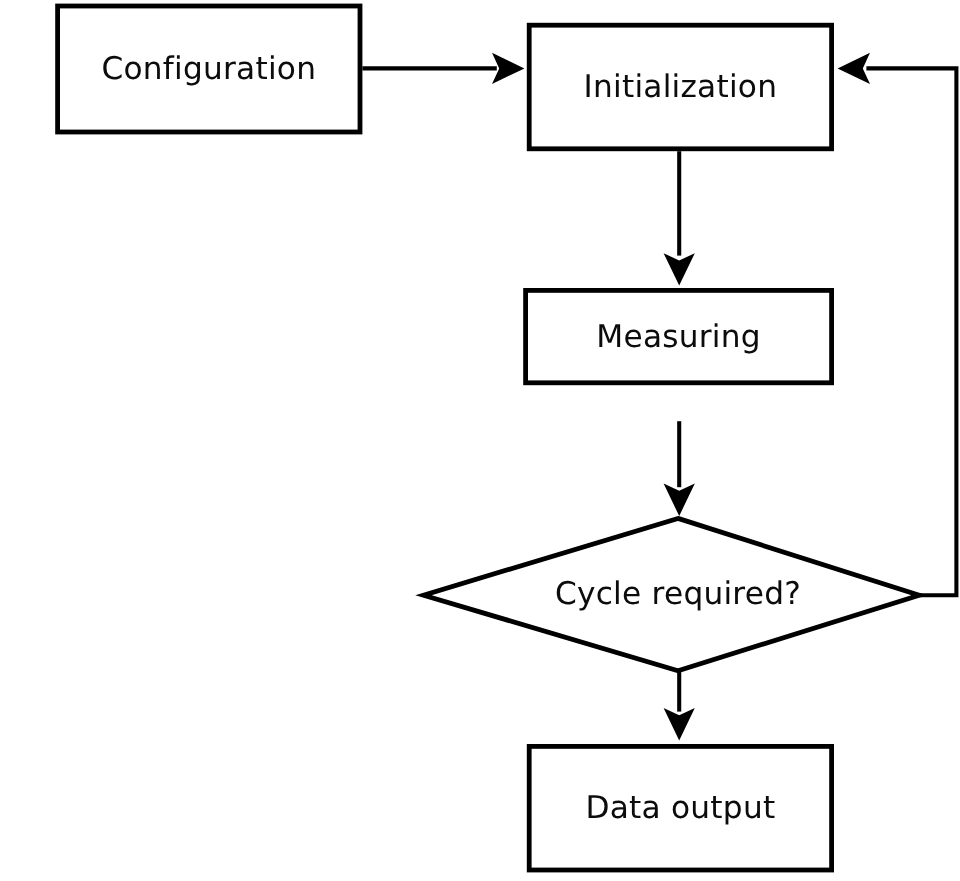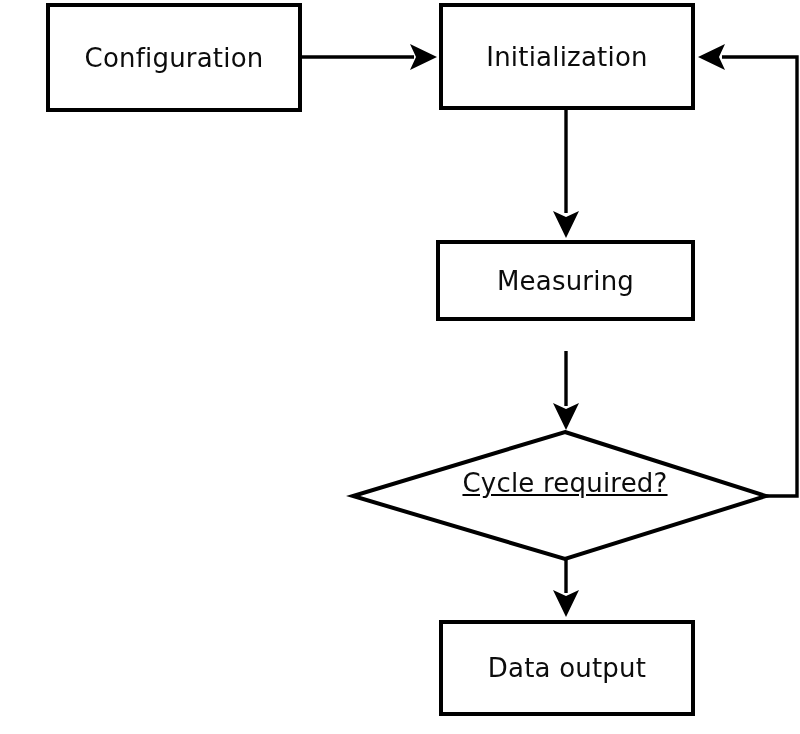--- a/index.html
+++ b/index.html
@@ -50,24 +50,23 @@
   }
   .node-label, .decision-label-text {
     font-size: 26px;
     color: #0c0c0c;
     white-space: nowrap;
     letter-spacing: 0.2px;
   }
   .decision-label {
     position: absolute;
     display: flex;
-    align-items: flex-start;
+    align-items: center;
     justify-content: center;
     background: transparent;
-    text-decoration: underline;
   }
 </style>
 </head>
 <body>
 
 <div class="canvas">
 
   <svg class="layer" width="800" height="734" viewBox="0 0 800 734">
 
     <polygon class="diamond" points="565,432 766,496 565,559 353,496"></polygon>
@@ -85,29 +84,29 @@
     <polygon class="arrowhead" points="566,617 553,590 566,596 579,590"></polygon>
 
     <path class="edge" d="M766 496 L797 496 L797 57 L722 57"></path>
     <polygon class="arrowhead" points="698,57 725,44 719,57 725,70"></polygon>
   </svg>
 
   <div class="node" style="left:2px; top:3px; width:256px; height:109px;margin-left:44px;">
     <span class="node-label">Configuration</span>
   </div>
 
-  <div class="node" style="left:439px; top:3px; width:256px; height:107px;">
+  <div class="node" style="left:439px; top:19px; width:256px; height:107px;">
     <span class="node-label">Initialization</span>
   </div>
 
   <div class="node" style="left:436px; top:240px; width:259px; height:81px;">
     <span class="node-label">Measuring</span>
   </div>
 
   <div class="decision-label" style="left:400px; top:468px; width:330px; height:54px;">
     <span class="decision-label-text">Cycle required?</span>
   </div>
 
-  <div class="node" style="left:439px; top:620px; width:256px; height:96px;">
+  <div class="node" style="left:439px; top:620px; width:256px; height:107px;">
     <span class="node-label">Data output</span>
   </div>
 
 </div>
 
 </body></html>

